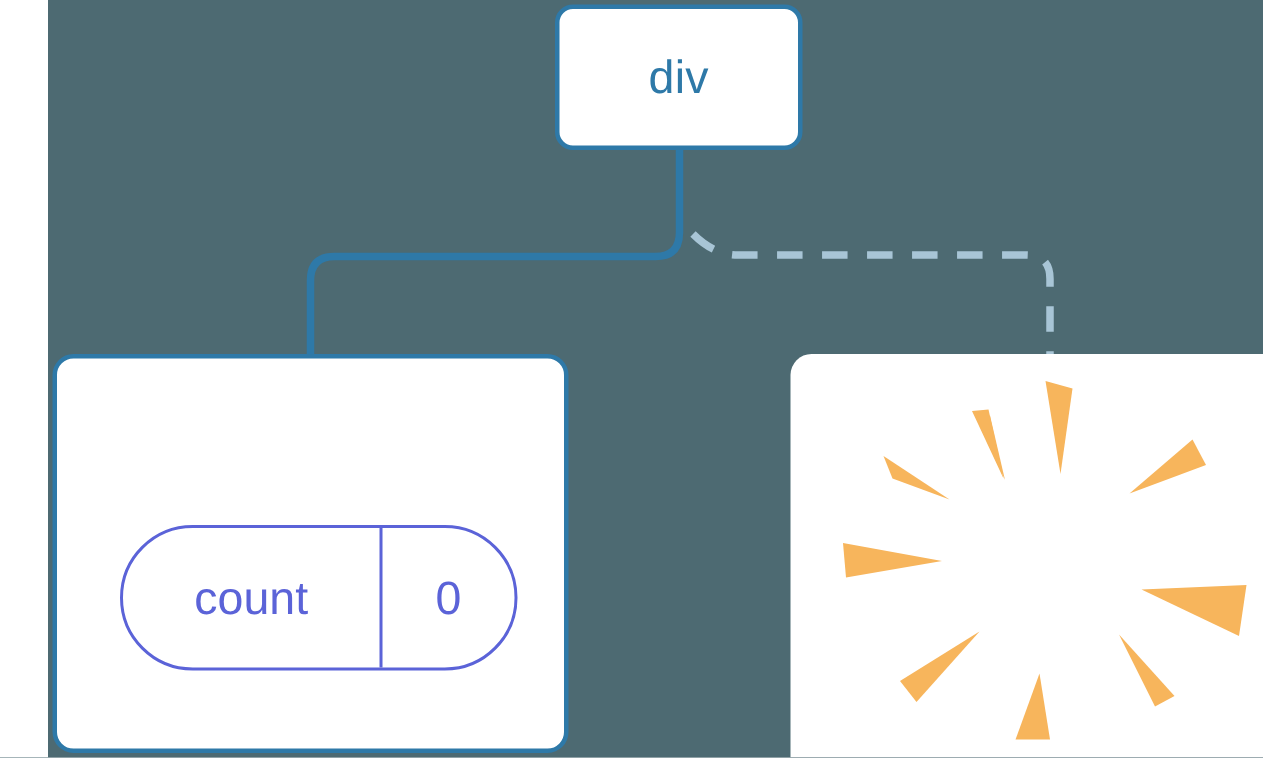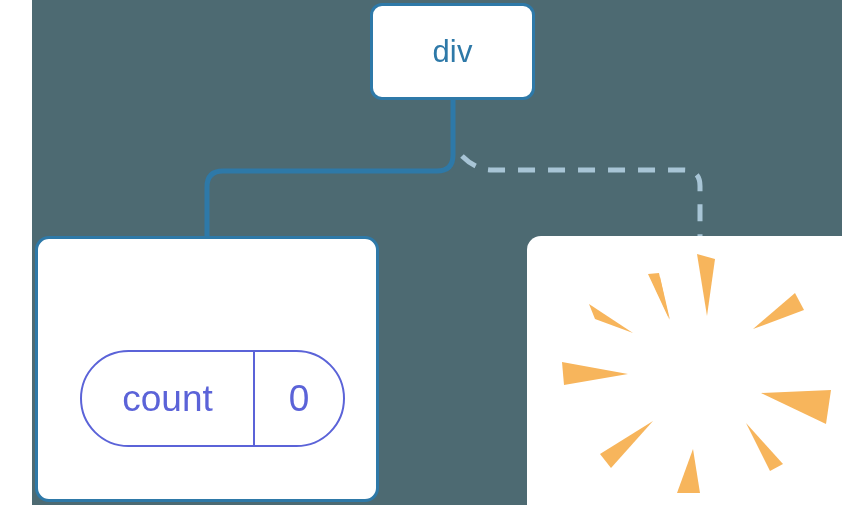--- a/index.html
+++ b/index.html
@@ -100,21 +100,21 @@
     border-right: 2px solid #5b63d8;
   }
   .pill-val {
     flex: 1 1 auto;
     display: flex;
     align-items: center;
     justify-content: center;
   }
   .pill-text {
     color: #5b63d8;
-    font-size: 37px;
+    font-size: 31px;
     line-height: 1;
     user-select: none;
   }
   
   #sparkle-svg {
     display: block;
     width: 300px;
     height: 250px;
   }
 </style>

